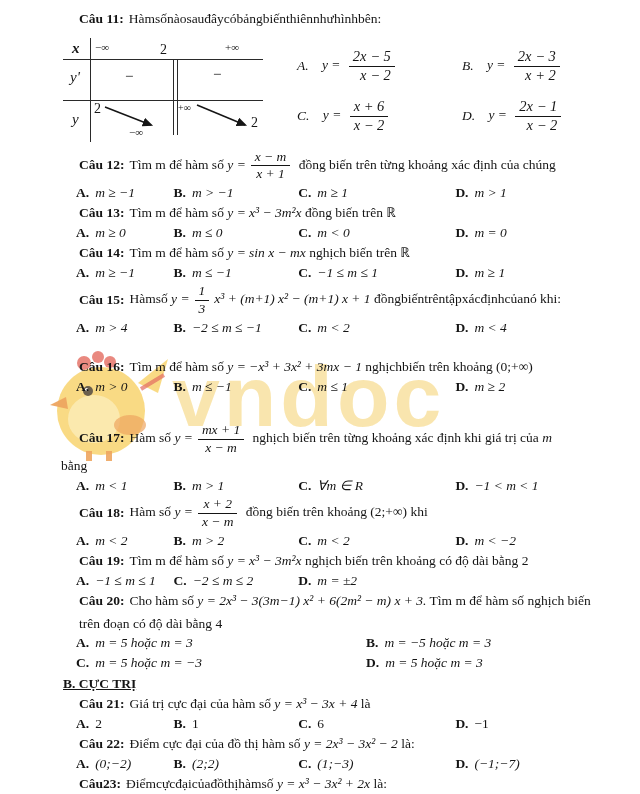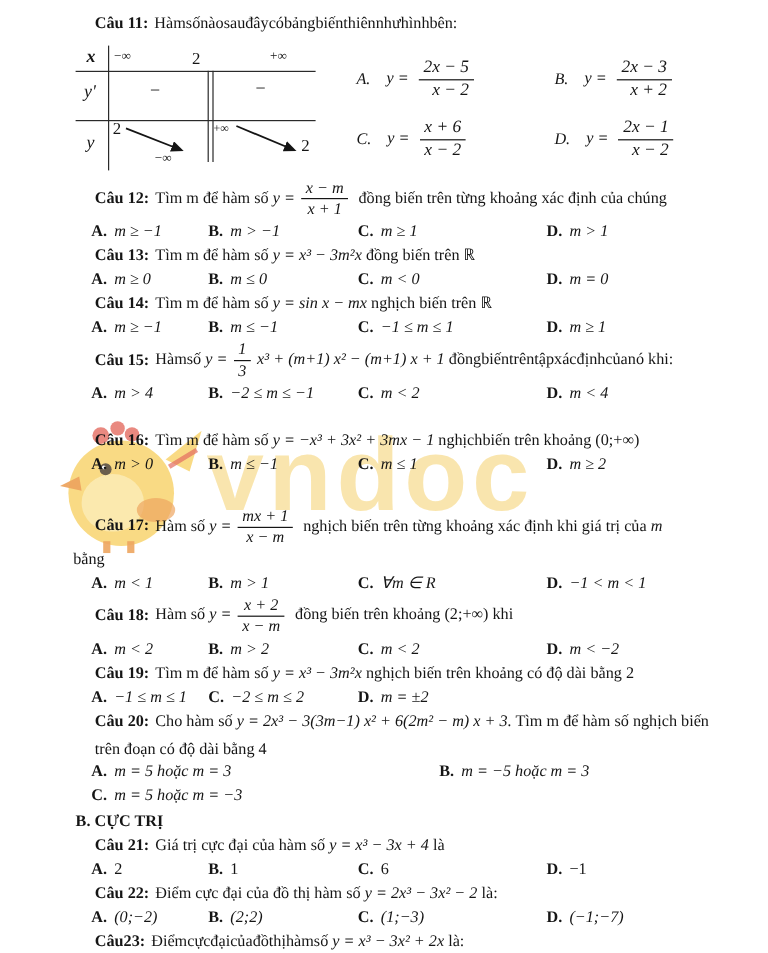--- a/index.html
+++ b/index.html
@@ -27,21 +27,21 @@
   
   .q11body{display:flex;margin:6px 0 8px 0;}
   .vtable{position:relative;width:200px;height:104px;flex:none;font-size:14px;margin-top:4px;}
   .vt-line{position:absolute;background:#2a2a2a;}
   .vt-dbar{position:absolute;width:3px;border-left:1.3px solid #2a2a2a;border-right:1.3px solid #2a2a2a;}
   .vt-item{position:absolute;font-style:italic;}
   .vt-up{font-style:normal;}
   .q11opts{flex:1;display:grid;grid-template-columns:165px 1fr;margin:8px 0 0 34px;align-items:center;}
   .q11opts .okey{font-style:italic;margin-right:10px;}
   .bigfrac{font-size:14.5px;text-align:right;}
-  .section-title{font-weight:bold;margin:4px 0 2px 0;}
+  .section-title{font-weight:bold;text-decoration:underline;margin:4px 0 2px 0;}
 </style>
 </head>
 <body>
 
 <div class="page">
 
   <div class="watermark">
     <svg class="wm-mascot" width="130" height="112" viewBox="0 0 130 112">
       <circle cx="38" cy="14" r="7" fill="#D93A2B" opacity=".8"></circle>
       <circle cx="52" cy="8" r="6" fill="#D93A2B" opacity=".8"></circle>
@@ -226,20 +226,21 @@
     <div class="qhead">
       <span class="qlabel">Câu 20:</span><span>Cho hàm số</span>
       <span class="math">y = 2x³ − 3(3m−1) x² + 6(2m² − m) x + 3.</span>
       <span>Tìm m để hàm số nghịch biến</span>
     </div>
     <div class="qhead" style="margin-top:5px;">trên đoạn có độ dài bằng 4</div>
     <div class="opts2">
       <span class="opt"><span class="key">A.</span><span class="val">m = 5 hoặc m = 3</span></span>
       <span class="opt"><span class="key">B.</span><span class="val">m = −5 hoặc m = 3</span></span>
       <span class="opt"><span class="key">C.</span><span class="val">m = 5 hoặc m = −3</span></span>
+      <span class="opt"><span class="key">D.</span><span class="val">m = 5 hoặc m = 3</span></span>
     </div>
 
     <div class="section-title">B. CỰC TRỊ</div>
 
     <div class="qhead">
       <span class="qlabel">Câu 21:</span><span>Giá trị cực đại của hàm số</span>
       <span class="math">y = x³ − 3x + 4</span>
       <span>là</span>
     </div>
     <div class="opts">

